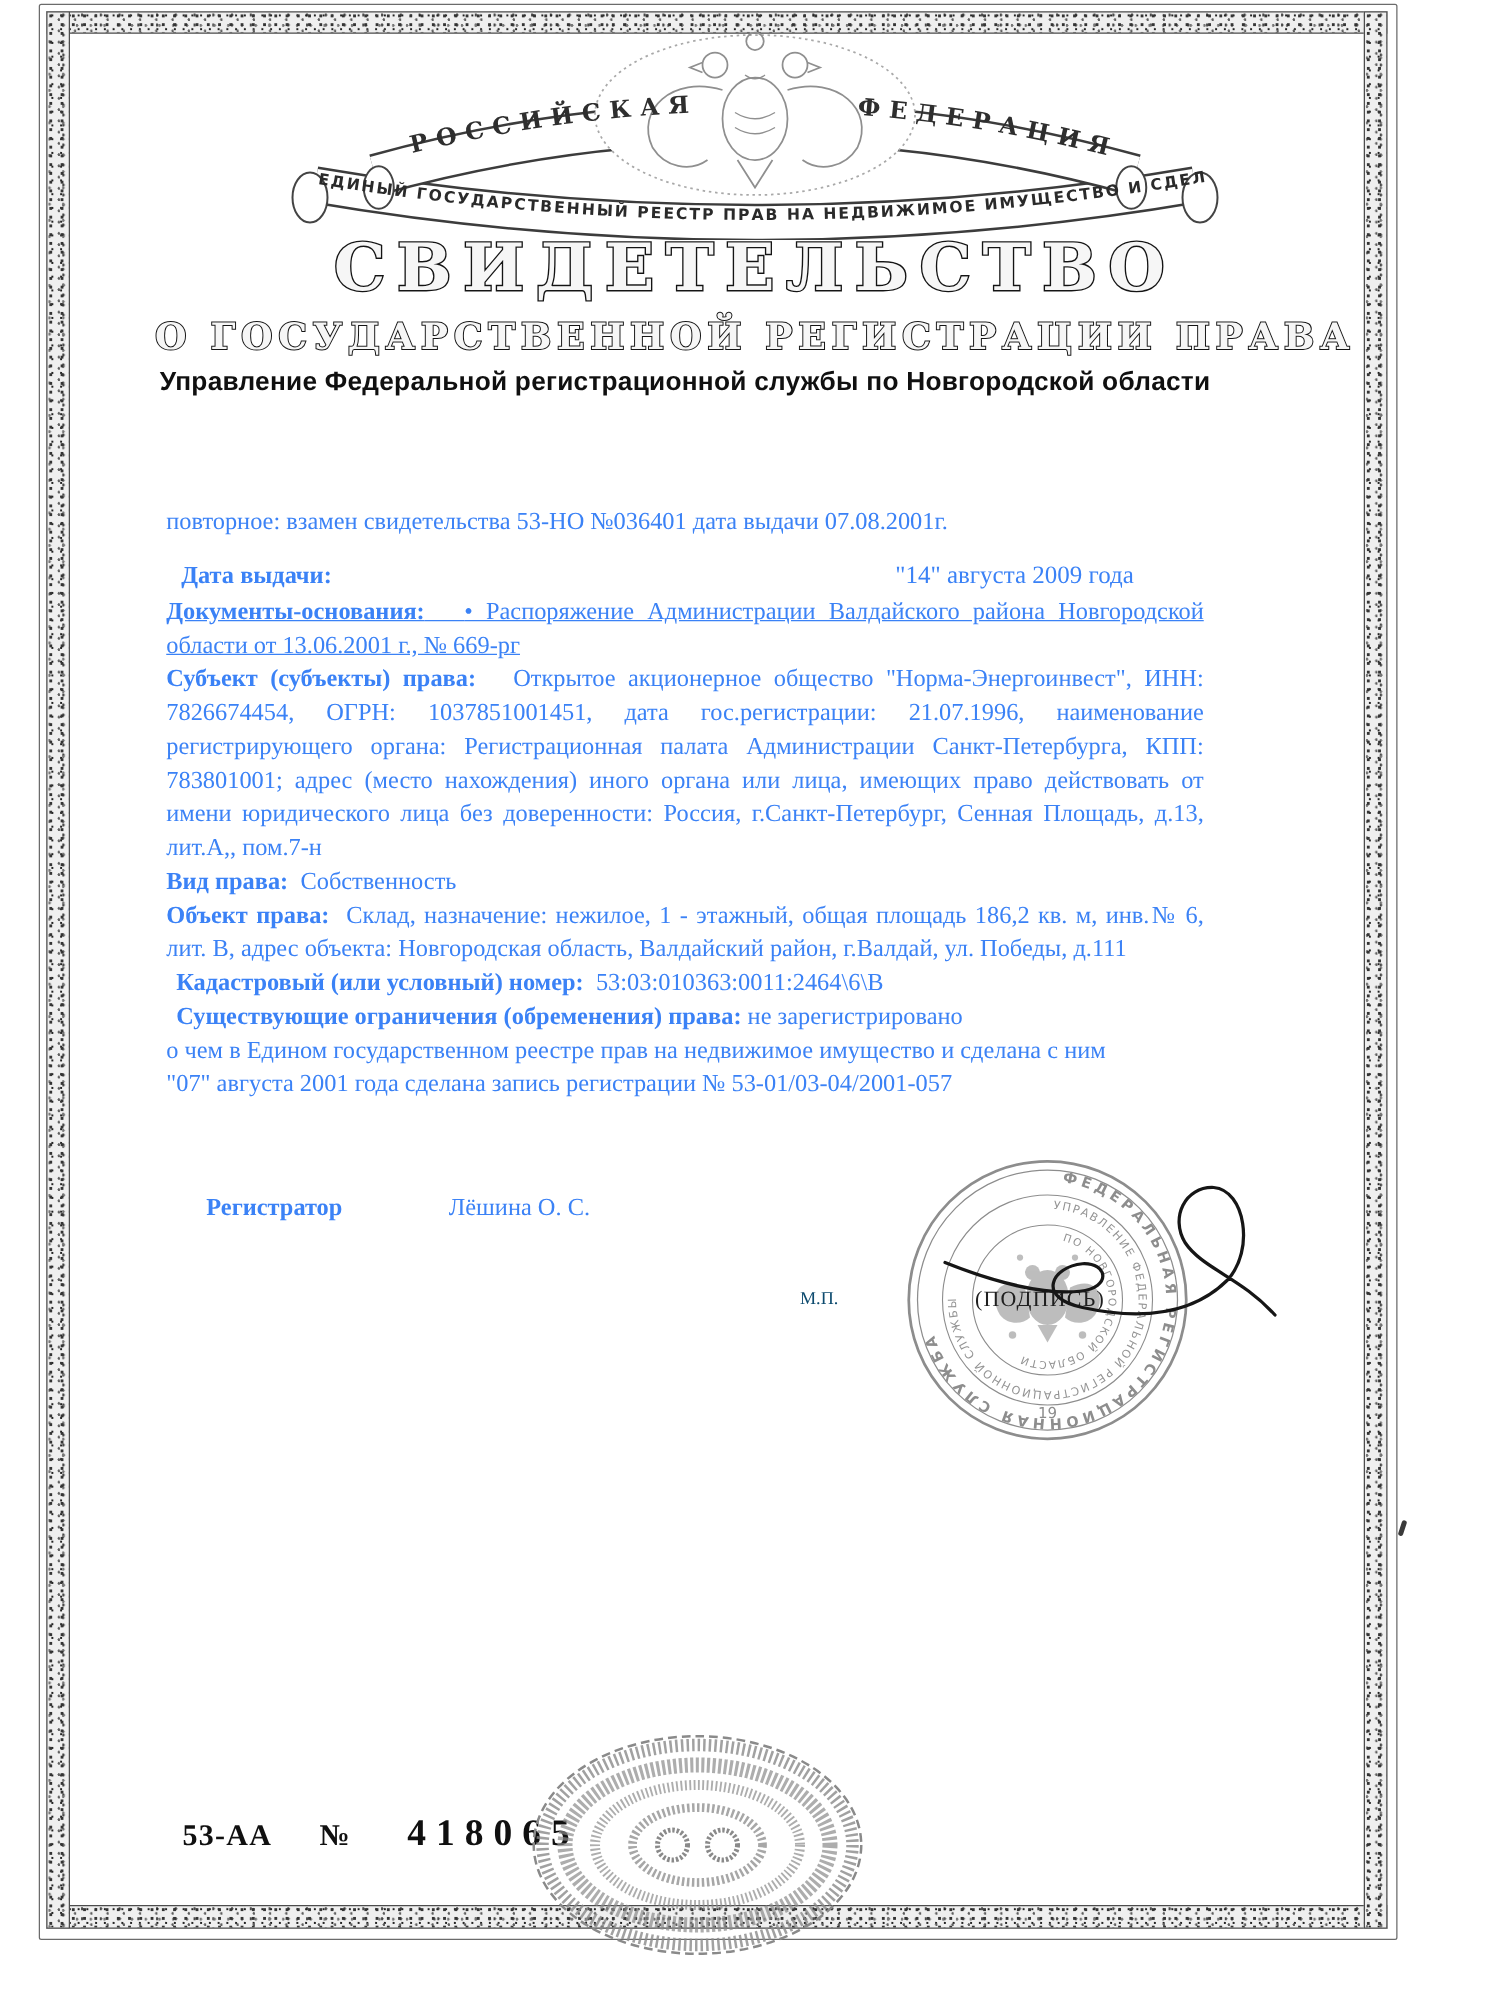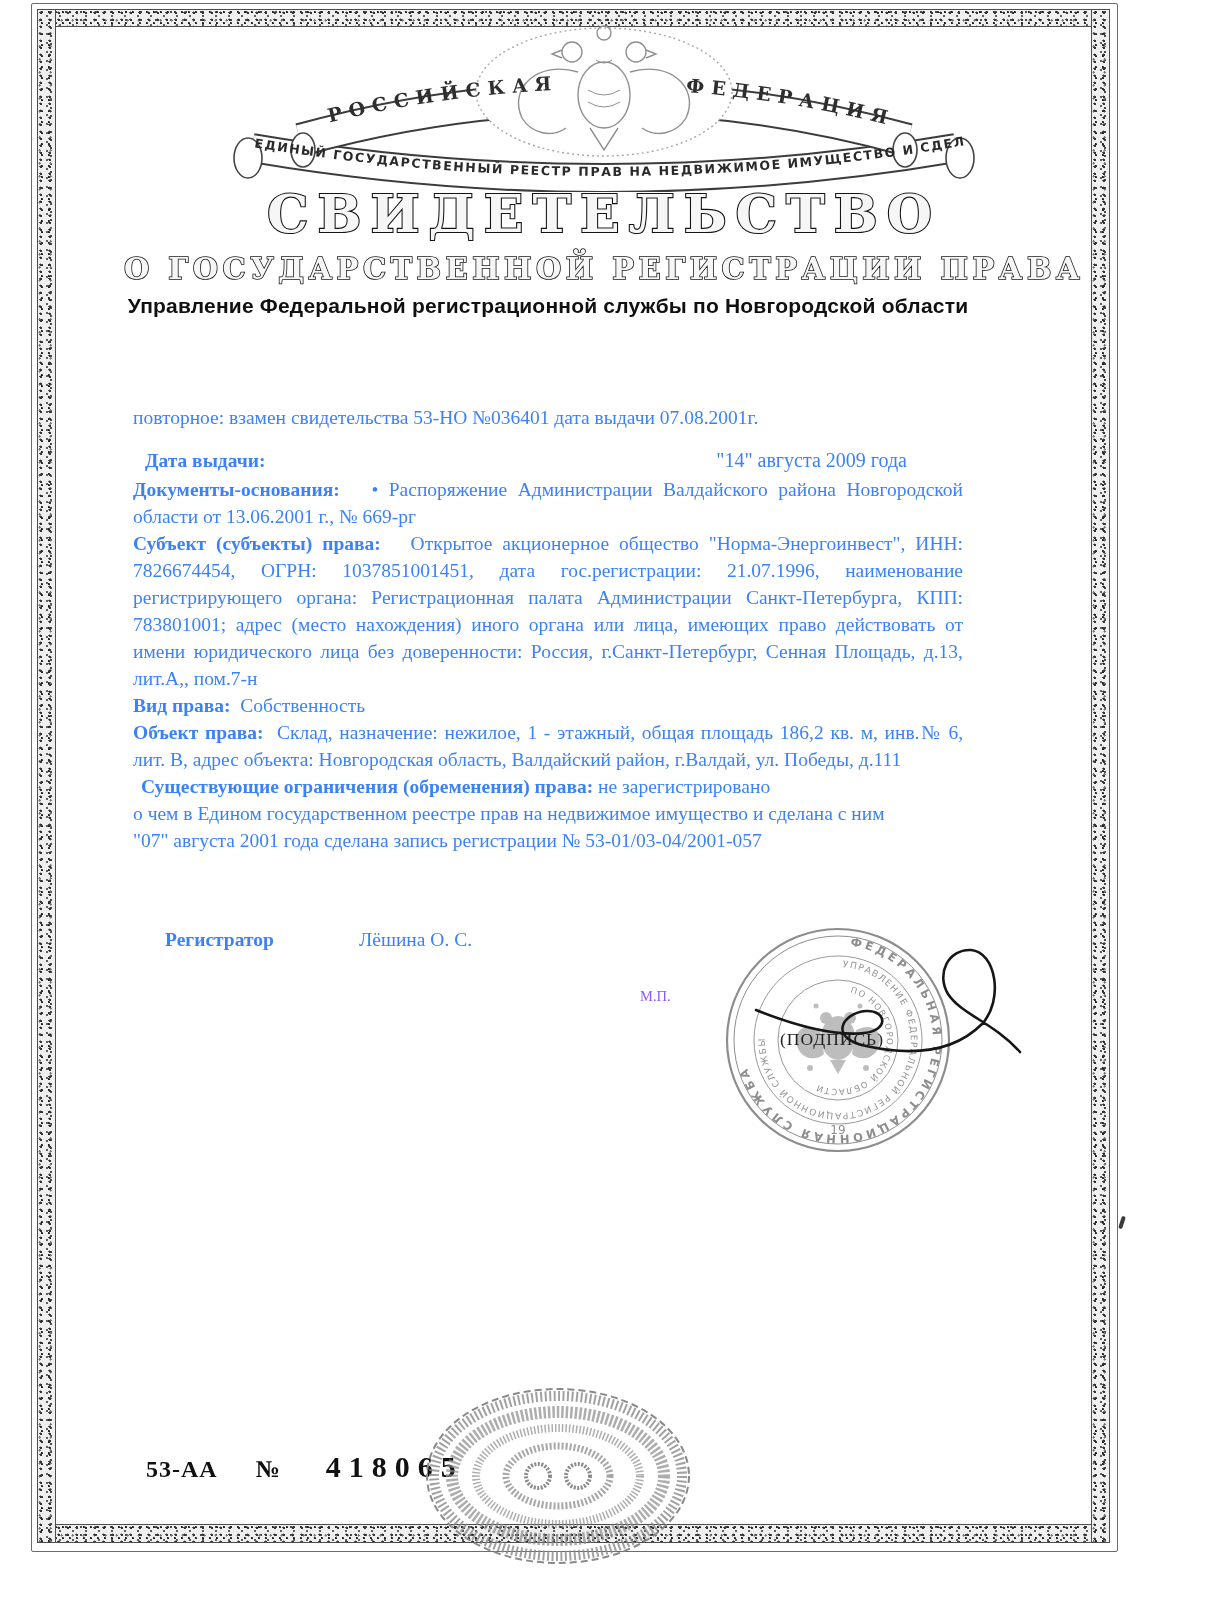--- a/index.html
+++ b/index.html
@@ -42,33 +42,33 @@
   .doc-body{
     position:absolute;left:133px;top:404px;width:830px;
     font-size:19.5px;line-height:27px;color:#3b82f6;
   }
   .doc-body p{margin:0;}
   .just{text-align:justify;}
   b{font-weight:bold;}
   .row-date{display:flex;justify-content:space-between;padding-right:56px;margin:16px 0 2px;text-align:center;}
   .row-date .lbl{padding-left:12px;}
   .row-date .val{font-size:20px;}
-  .p-basis{margin-bottom:6px;}
+  .p-basis{margin-bottom:6px;text-decoration:underline;}
   .p-subject{margin-bottom:14px;}
   .p-vid{margin-bottom:9px;}
   .p-object{margin-bottom:0;}
   .p-cadastral{margin-top:30px;padding-left:8px;}
   .p-restrict{margin-top:22px;padding-left:8px;}
   .row-registrar{display:flex;margin-top:72px;}
   .row-registrar .lbl{padding-left:32px;width:226px;box-sizing:border-box;}
 
   
   .stamp-svg{position:absolute;left:688px;top:912px;z-index:4;}
   .seal-mark{
-    position:absolute;left:640px;top:988px;font-size:14.5px;color:#8b5cf6;z-index:5;
+    position:absolute;left:640px;top:1031px;font-size:14.5px;color:#0c4a6e;z-index:5;
   }
   
   .serial{
     position:absolute;left:146px;top:1450px;display:flex;align-items:baseline;
     font-family:Liberation Serif, serif;font-weight:bold;color:#101010;z-index:6;
   }
   .serial .series{font-size:24px;letter-spacing:1px;}
   .serial .nosign{font-size:24px;margin-left:38px;}
   .serial .num{font-size:30px;margin-left:46px;letter-spacing:8px;}
 
@@ -157,20 +157,21 @@
     </div>
 
     <p class="just p-basis"><b>Документы-основания:</b>&nbsp;&nbsp;&nbsp;<span>•   Распоряжение Администрации Валдайского района Новгородской области от 13.06.2001 г., № 669-рг</span></p>
 
     <p class="just p-subject"><b>Субъект (субъекты) права:</b>&nbsp;&nbsp;&nbsp;<span>Открытое акционерное общество "Норма-Энергоинвест", ИНН: 7826674454, ОГРН: 1037851001451, дата гос.регистрации: 21.07.1996, наименование регистрирующего органа: Регистрационная палата Администрации Санкт-Петербурга, КПП: 783801001; адрес (место нахождения) иного органа или лица, имеющих право действовать от имени юридического лица без доверенности: Россия, г.Санкт-Петербург, Сенная Площадь, д.13, лит.А,, пом.7-н</span></p>
 
     <p class="p-vid"><b>Вид права:</b>&nbsp;&nbsp;<span>Собственность</span></p>
 
     <p class="just p-object"><b>Объект права:</b>&nbsp;&nbsp;<span>Склад, назначение: нежилое, 1 - этажный, общая площадь 186,2 кв. м, инв.№ 6, лит. В, адрес объекта: Новгородская область, Валдайский район, г.Валдай, ул. Победы, д.111</span></p>
 
+    <p class="p-cadastral"><b>Кадастровый (или условный) номер:</b>&nbsp;&nbsp;<span>53:03:010363:0011:2464\6\В</span></p>
 
     <p class="p-restrict"><b>Существующие ограничения (обременения) права:</b>&nbsp;<span>не зарегистрировано</span></p>
     <p>о чем в Едином государственном реестре прав на недвижимое имущество и сделана с ним</p>
     <p>"07" августа 2001 года сделана запись регистрации № 53-01/03-04/2001-057</p>
 
     <div class="row-registrar">
       <b class="lbl">Регистратор</b>
       <span>Лёшина О. С.</span>
     </div>
   </div>

